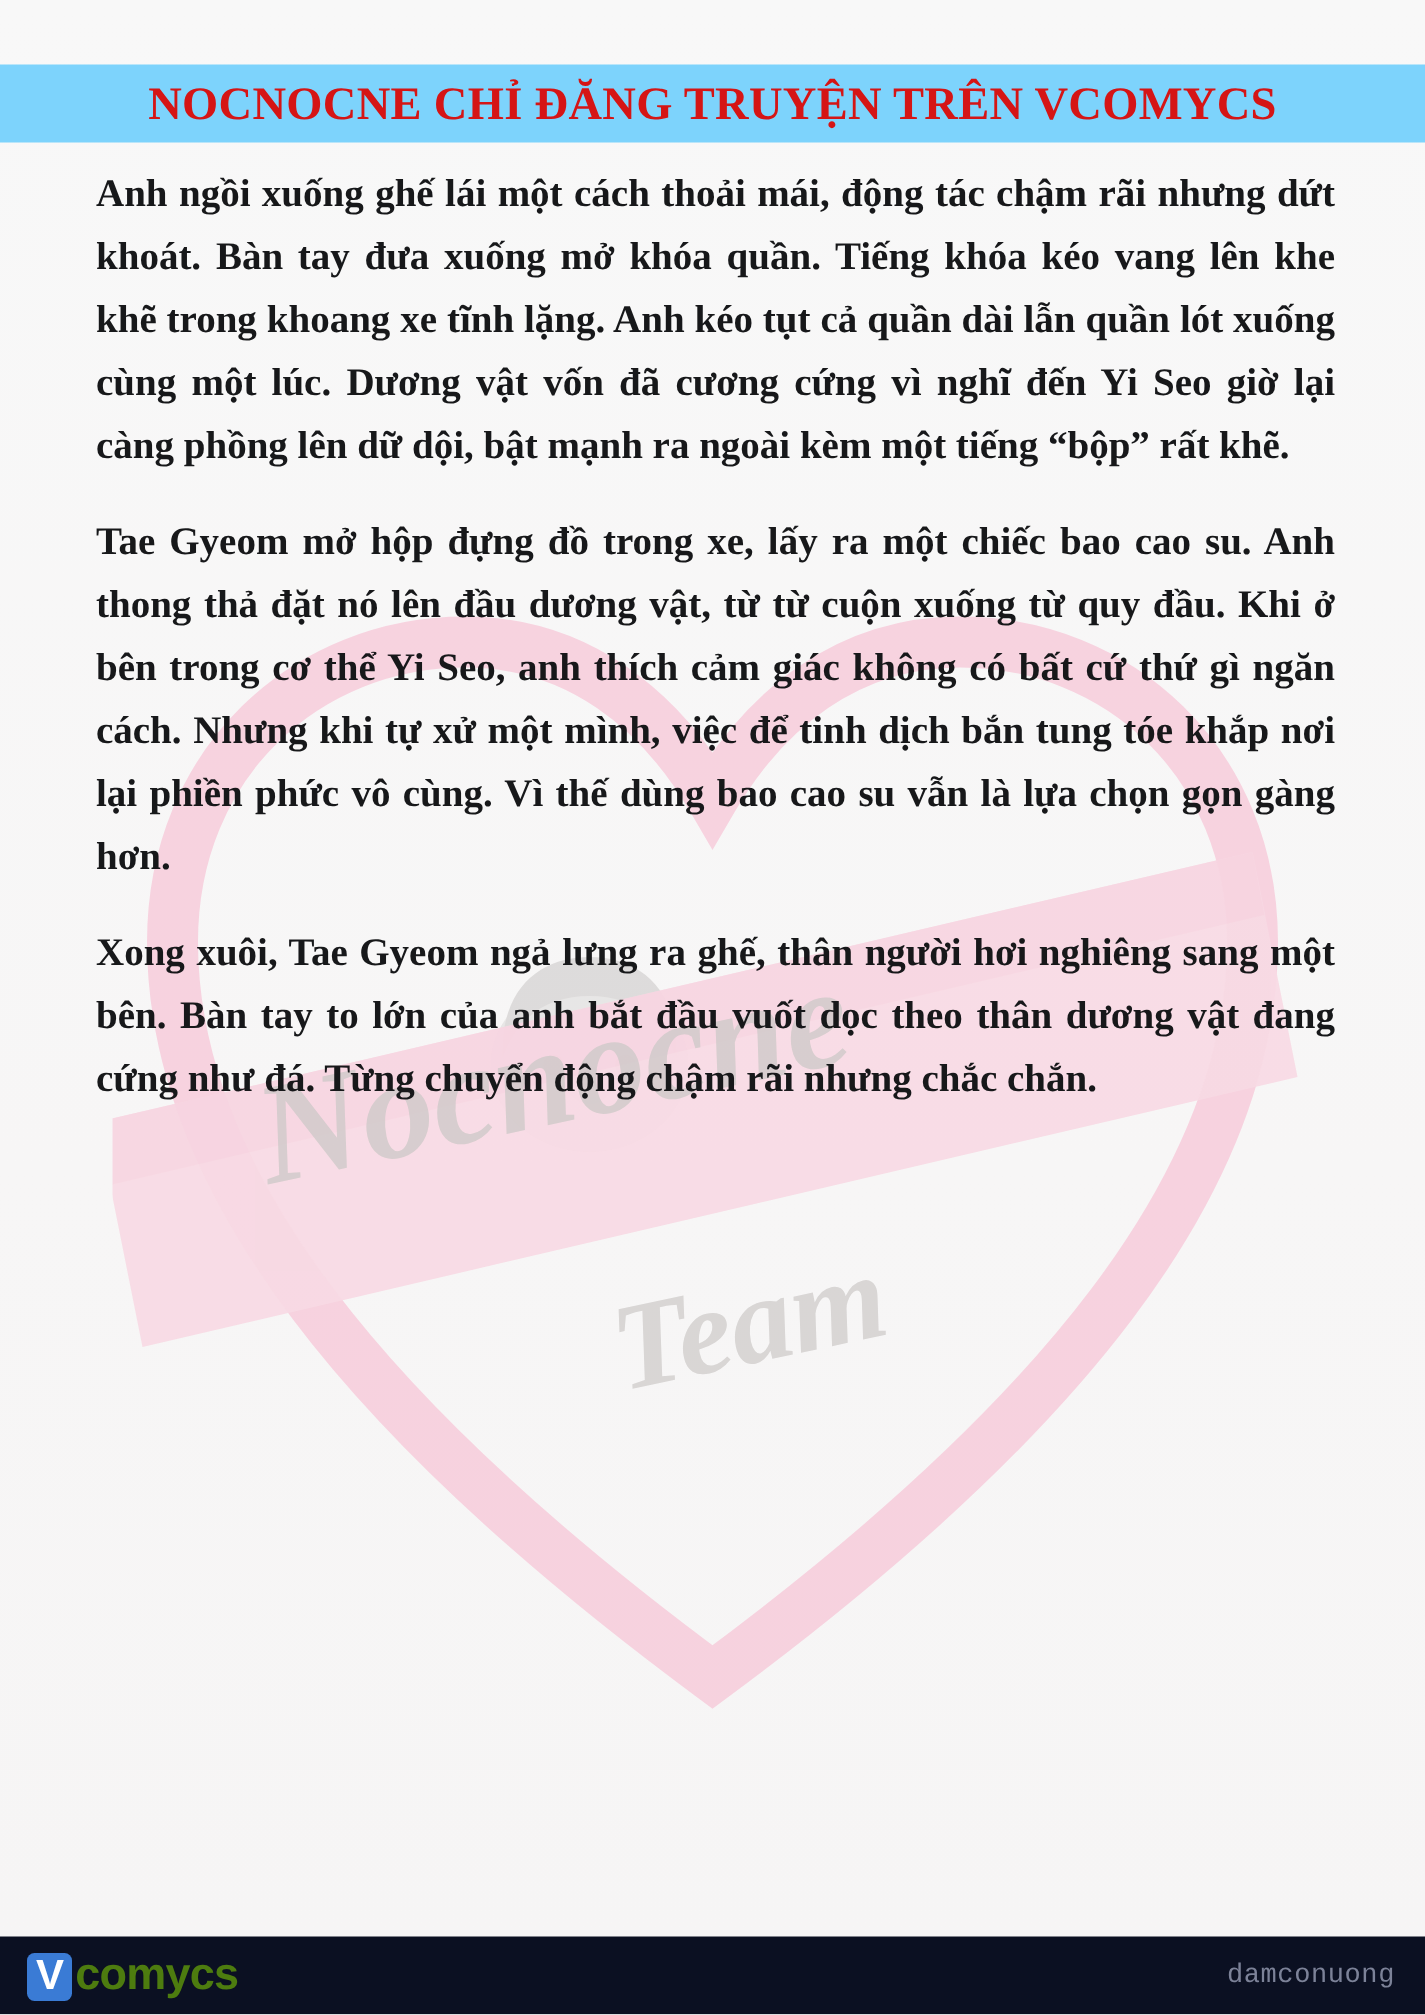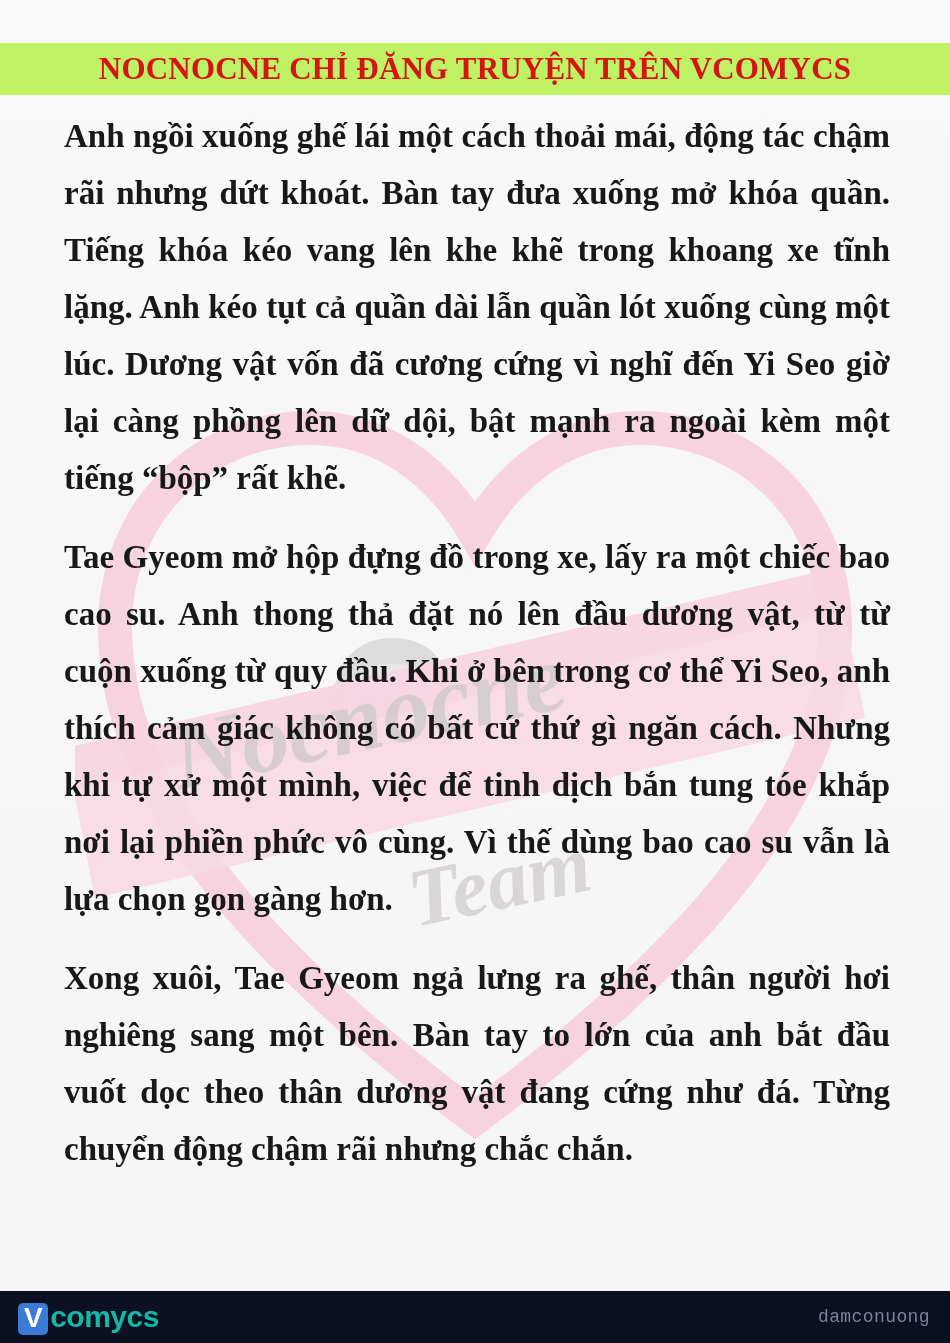--- a/index.html
+++ b/index.html
@@ -44,21 +44,21 @@
   }
   #watermark svg { display: block; width: 100%; height: 100%; }
 
   
   #banner {
     position: absolute;
     left: 0;
     top: 43px;
     width: 950px;
     height: 52px;
-    background: #bef264;
+    background: #7dd3fc;
     display: flex;
     align-items: center;
     justify-content: center;
   }
   #banner-title {
     font-family: "Liberation Serif", serif;
     font-weight: bold;
     font-size: 31px;
     letter-spacing: 0.2px;
     color: #d51515;
@@ -69,22 +69,22 @@
   #content {
     position: absolute;
     left: 64px;
     top: 108px;
     width: 826px;
     z-index: 3;
   }
   .para {
     font-family: "Liberation Serif", serif;
     font-weight: bold;
-    font-size: 33px;
-    line-height: 57px;
+    font-size: 26px;
+    line-height: 42px;
     color: #17181a;
     text-align: justify;
     text-justify: inter-word;
     margin: 0 0 22px 0;
   }
   .para:last-child { margin-bottom: 0; }
 
   
   #footer {
     position: absolute;
@@ -108,21 +108,21 @@
   }
   #footer-logo .v {
     color: #ffffff;
     background: #3a7bd5;
     border-radius: 5px;
     padding: 0 6px 2px 6px;
     margin-right: 2px;
     font-size: 28px;
     line-height: 30px;
   }
-  #footer-logo .rest { color: #14b8a6; }
+  #footer-logo .rest { color: #4d7c0f; }
   #footer-credit {
     margin-right: 20px;
     font-family: Liberation Mono, monospace;
     font-size: 18px;
     color: #7c8298;
     letter-spacing: 0.4px;
   }
 </style>
 </head>
 <body>

